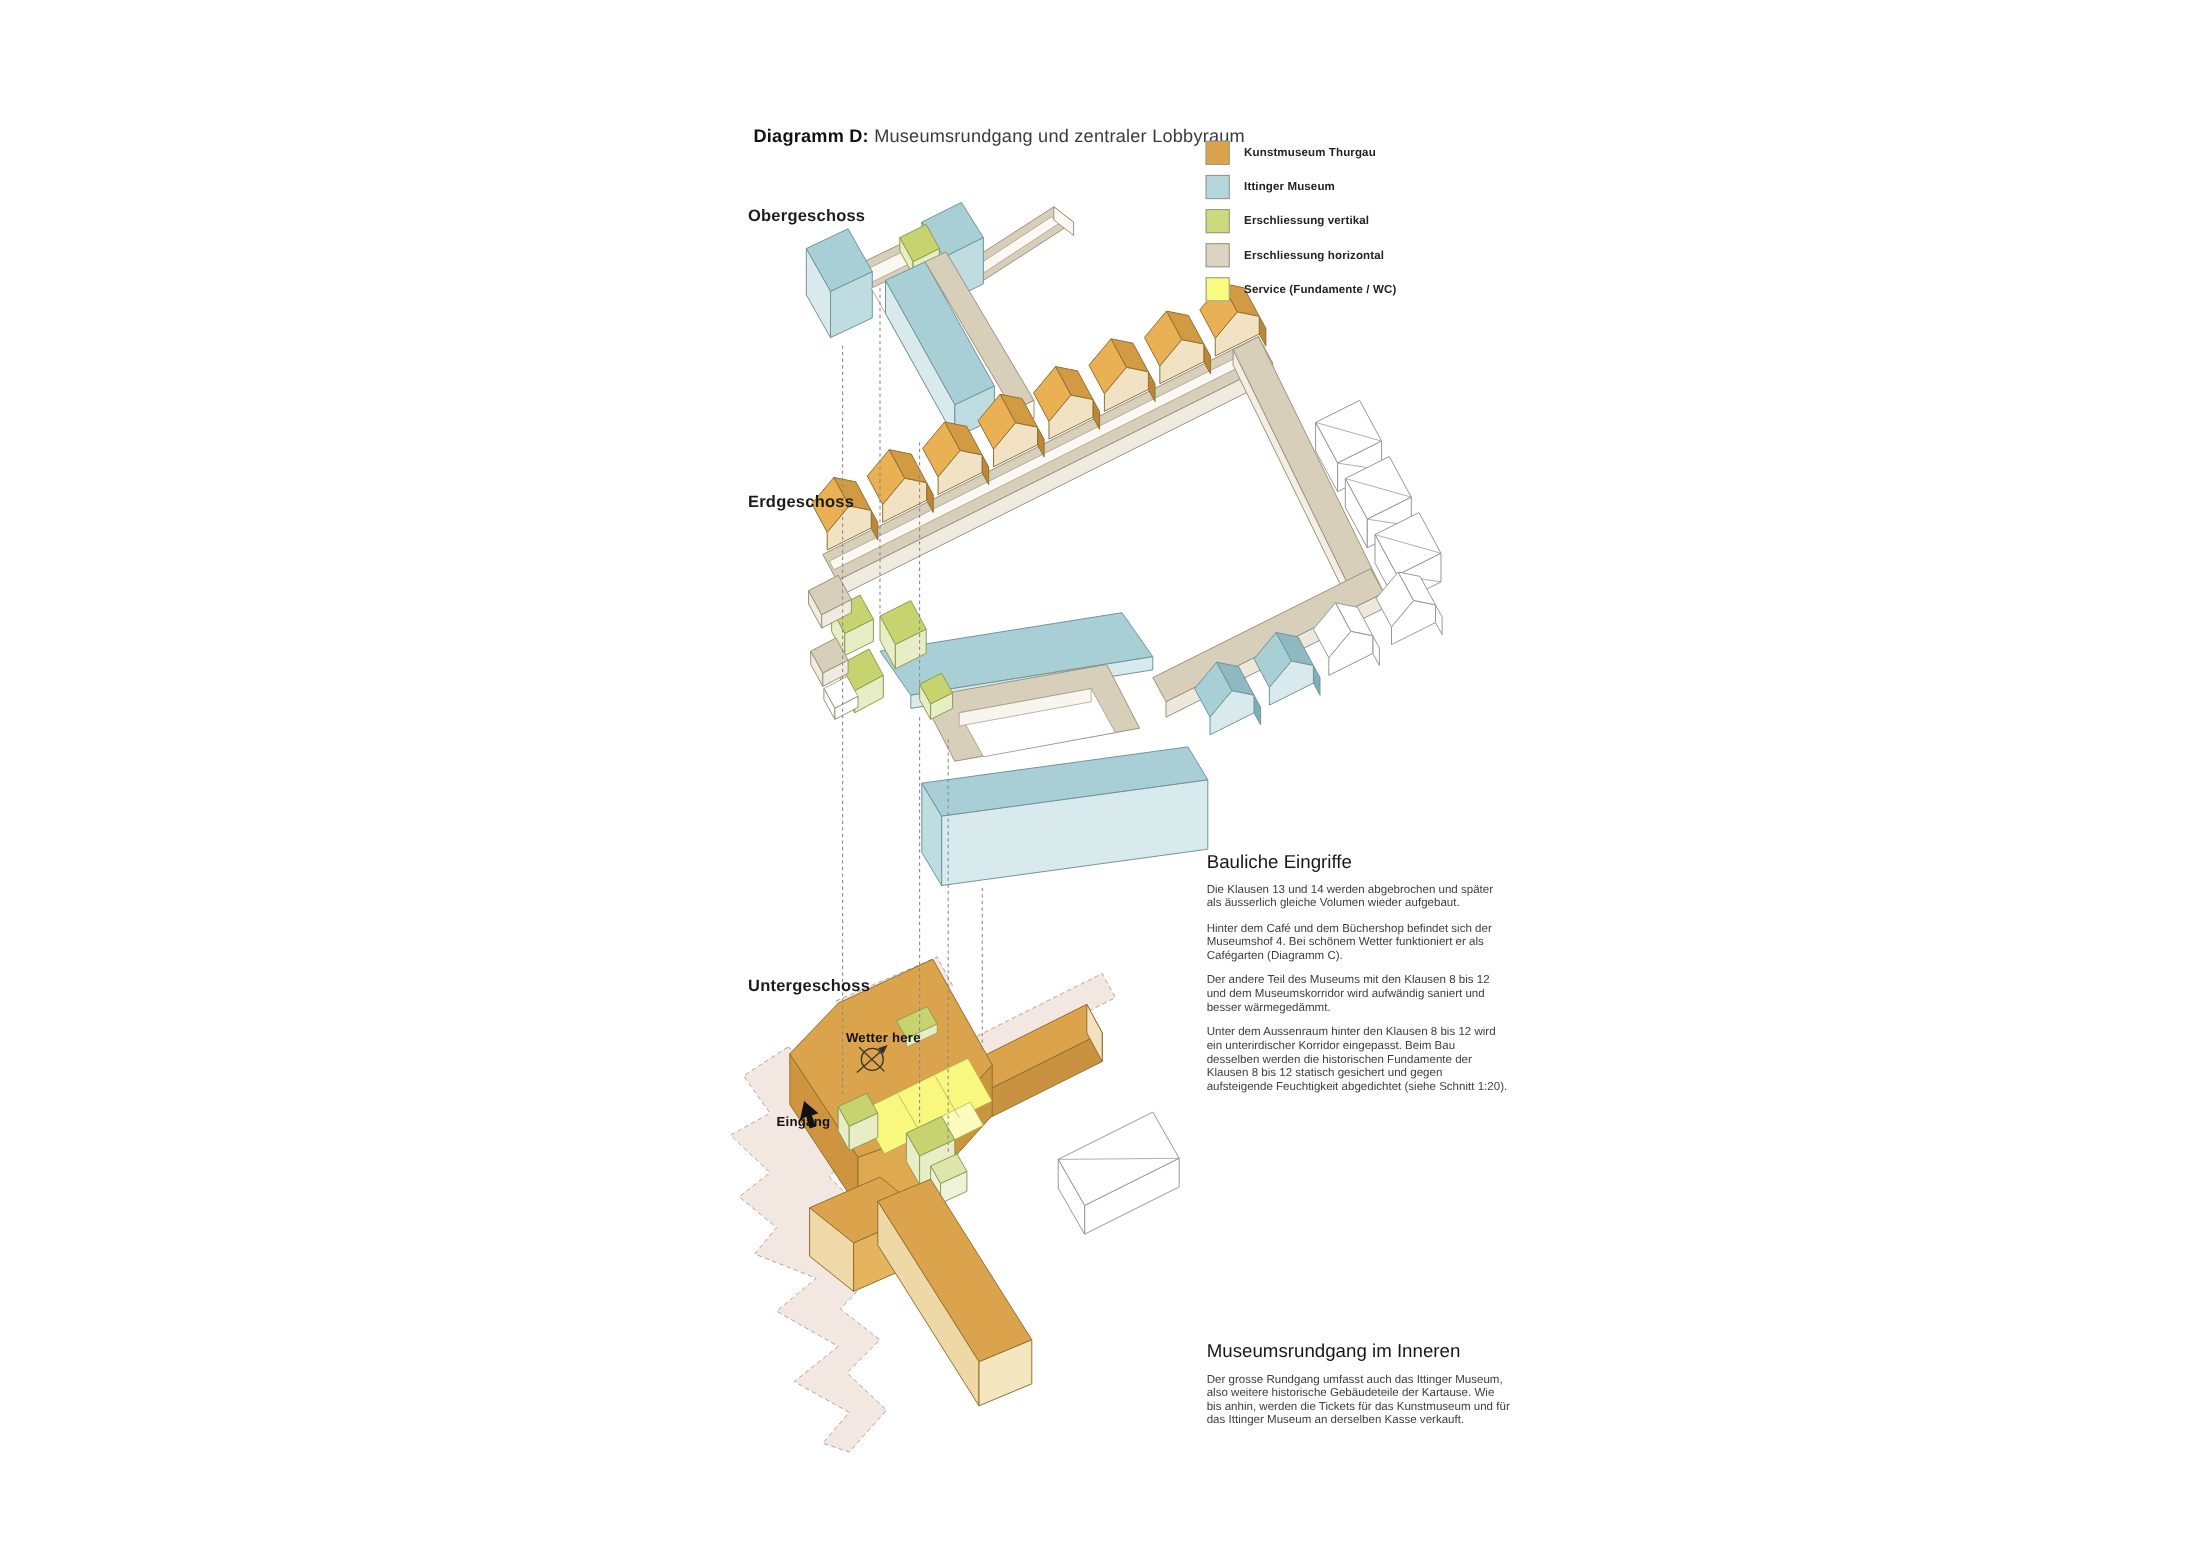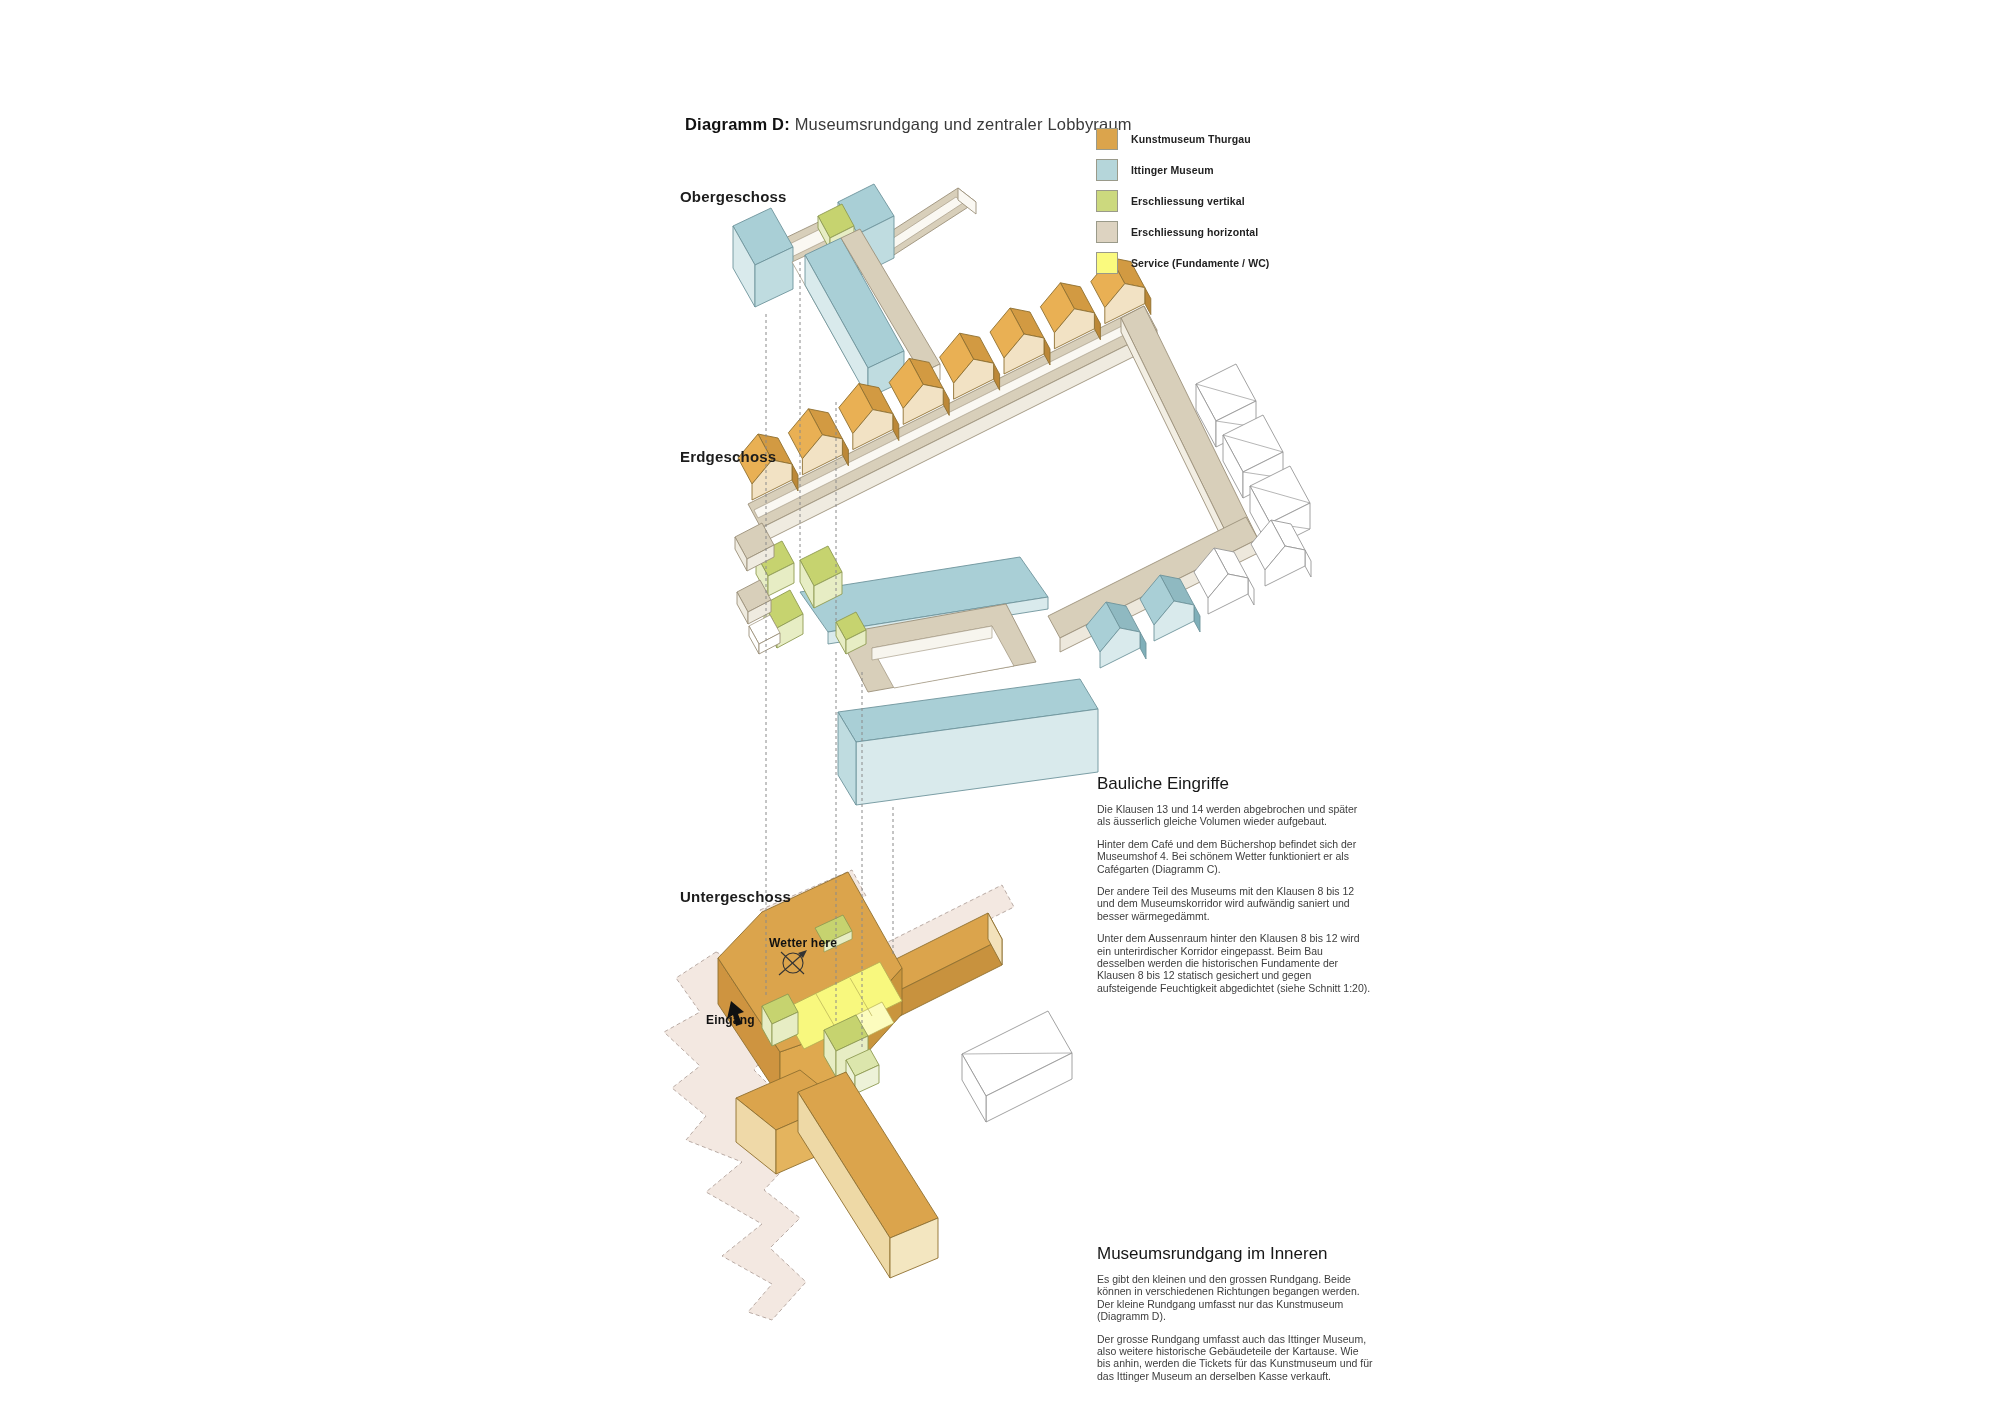--- a/index.html
+++ b/index.html
@@ -225,19 +225,18 @@
   <div class="abs anno" style="left:706px;top:1001px;">Eingang</div>
 
   <div class="abs sec" style="left:1097px;top:766px;">
     <h3>Bauliche Eingriffe</h3>
     <p>Die Klausen 13 und 14 werden abgebrochen und später als äusserlich gleiche Volumen wieder aufgebaut.</p>
     <p>Hinter dem Café und dem Büchershop befindet sich der Museumshof 4. Bei schönem Wetter funktioniert er als Cafégarten (Diagramm C).</p>
     <p>Der andere Teil des Museums mit den Klausen 8 bis 12 und dem Museumskorridor wird aufwändig saniert und besser wärmegedämmt.</p>
     <p>Unter dem Aussenraum hinter den Klausen 8 bis 12 wird ein unterirdischer Korridor eingepasst. Beim Bau desselben werden die historischen Fundamente der Klausen 8 bis 12 statisch gesichert und gegen aufsteigende Feuchtigkeit abgedichtet (siehe Schnitt 1:20).</p>
   </div>
 
-  <div class="abs sec" style="left:1097px;top:1236px;">
+  <div class="abs sec" style="left:1097px;top:1211px;">
     <h3>Museumsrundgang im Inneren</h3>
-    <p>Es gibt den kleinen und den grossen Rundgang. Beide können in verschiedenen Richtungen begangen werden. Der kleine Rundgang umfasst nur das Kunstmuseum (Diagramm D).</p>
     <p>Der grosse Rundgang umfasst auch das Ittinger Museum, also weitere historische Gebäudeteile der Kartause. Wie bis anhin, werden die Tickets für das Kunstmuseum und für das Ittinger Museum an derselben Kasse verkauft.</p>
   </div>
 
 </div>
 
 </body></html>

